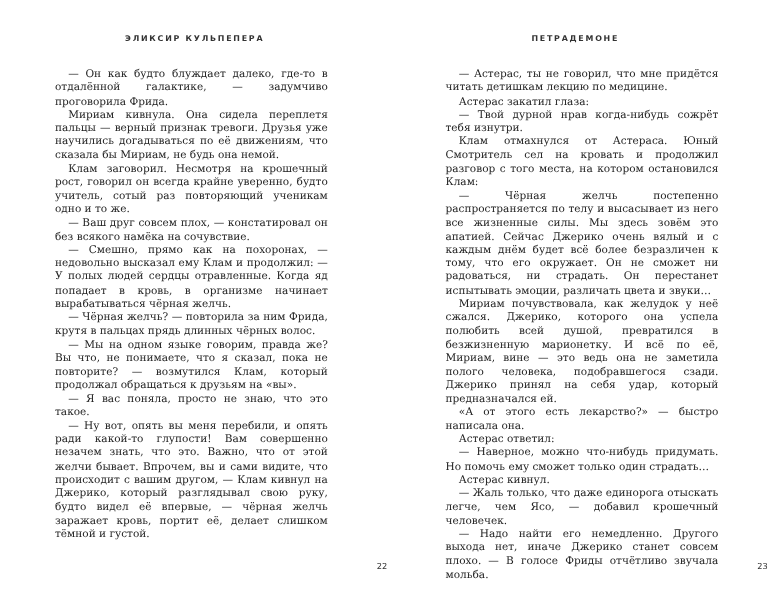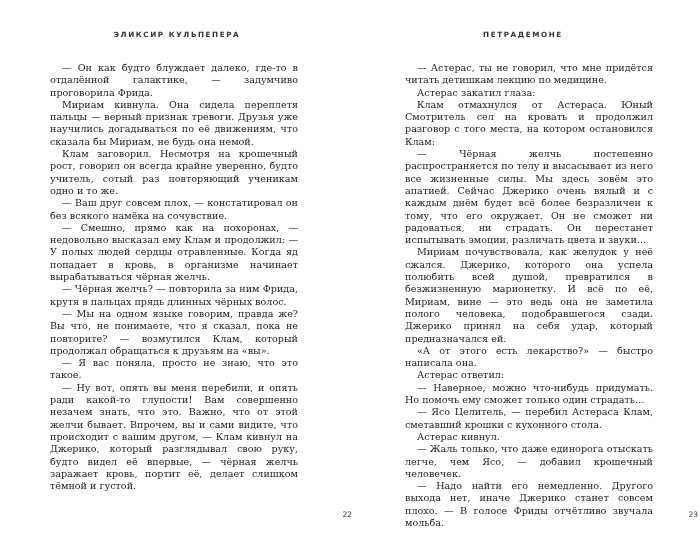--- a/index.html
+++ b/index.html
@@ -37,26 +37,26 @@
 
   </div>
   <div class="folio"><span>22</span></div>
 </div>
 
 <div class="page right">
   <div class="header"><span>ПЕТРАДЕМОНЕ</span></div>
   <div class="body">
     <p>— Астерас, ты не говорил, что мне придётся читать детишкам лекцию по медицине.</p>
     <p>Астерас закатил глаза:</p>
+    <p>— Твой дурной нрав когда-нибудь сожрёт тебя изнутри.</p>
     <p>Клам отмахнулся от Астераса. Юный Смотритель сел на кровать и продолжил разговор с того места, на котором остановился Клам:</p>
     <p>— Чёрная желчь постепенно распространяется по телу и высасывает из него все жизненные силы. Мы здесь зовём это апатией. Сейчас Джерико очень вялый и с каждым днём будет всё более безразличен к тому, что его окружает. Он не сможет ни радоваться, ни страдать. Он перестанет испытывать эмоции, различать цвета и звуки…</p>
     <p>Мириам почувствовала, как желудок у неё сжался. Джерико, которого она успела полюбить всей душой, превратился в безжизненную марионетку. И всё по её, Мириам, вине — это ведь она не заметила полого человека, подобравшегося сзади. Джерико принял на себя удар, который предназначался ей.</p>
     <p>«А от этого есть лекарство?» — быстро написала она.</p>
     <p>Астерас ответил:</p>
     <p>— Наверное, можно что-нибудь придумать. Но помочь ему сможет только один страдать…</p>
-    <p>— Ясо Целитель, — перебил Астераса Клам, сметавший крошки с кухонного стола.</p>
     <p>Астерас кивнул.</p>
     <p>— Жаль только, что даже единорога отыскать легче, чем Ясо, — добавил крошечный человечек.</p>
     <p>— Надо найти его немедленно. Другого выхода нет, иначе Джерико станет совсем плохо. — В голосе Фриды отчётливо звучала мольба.</p>
 
   </div>
   <div class="folio"><span>23</span></div>
 </div>
 
 </body></html>

